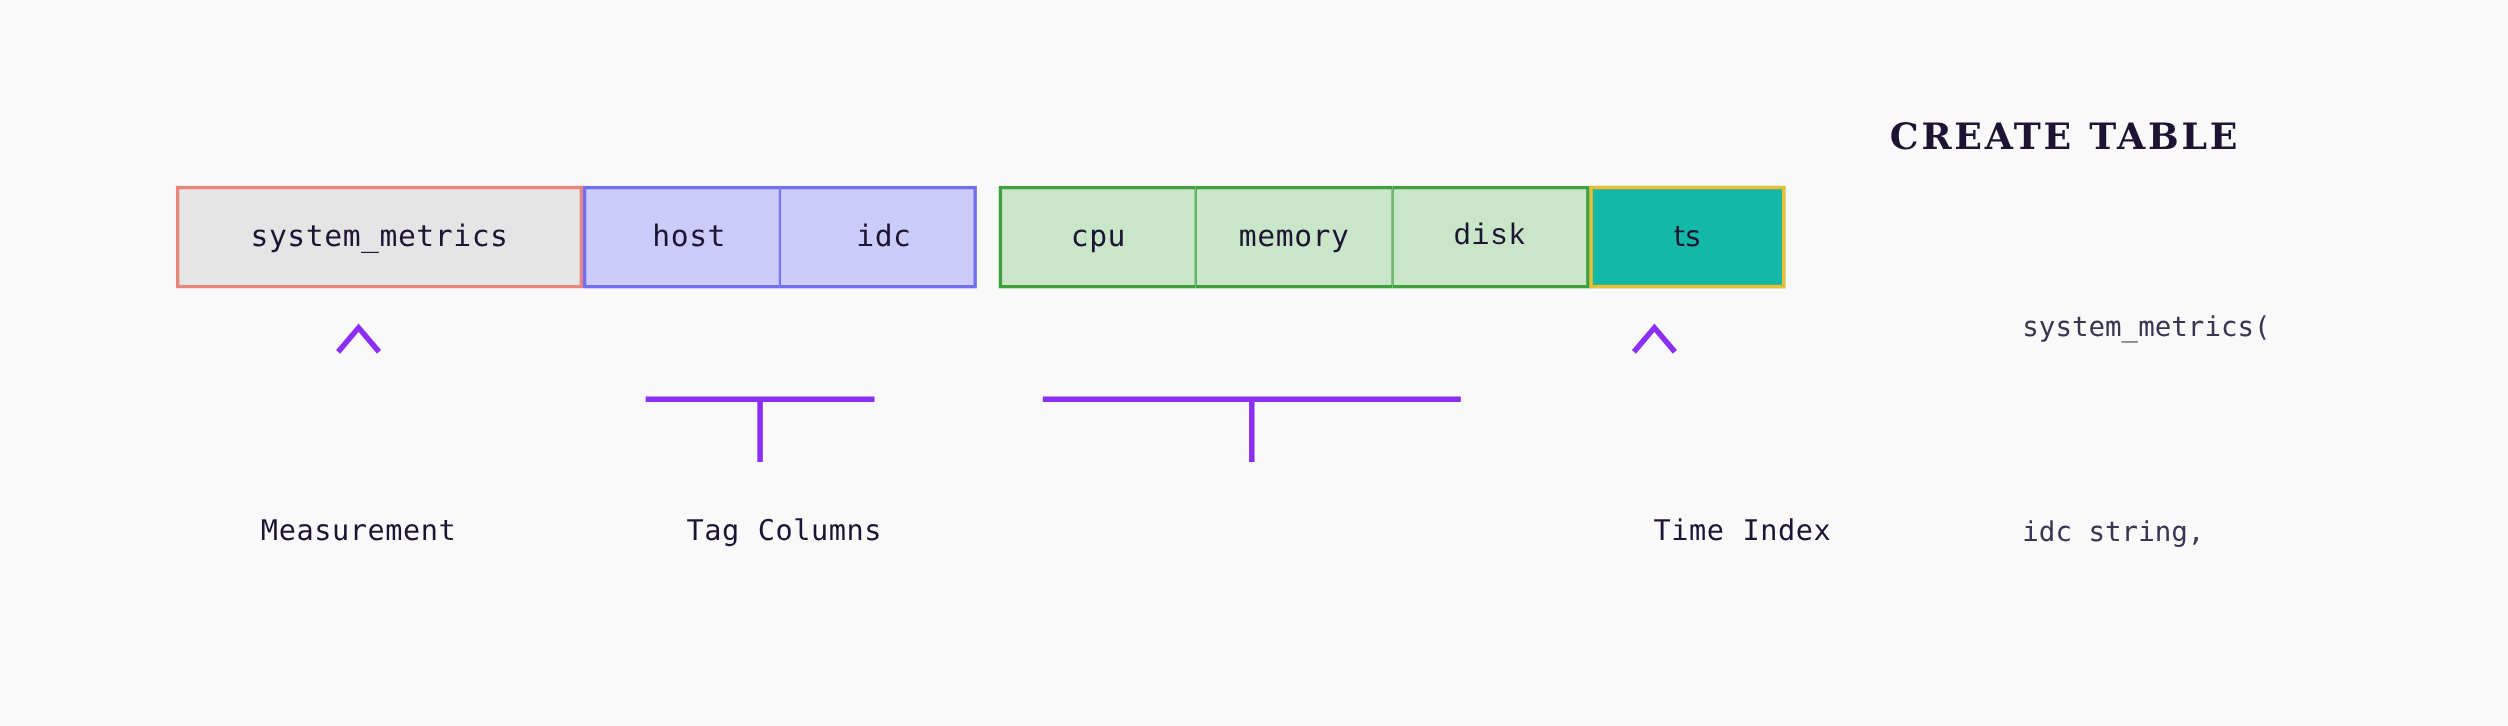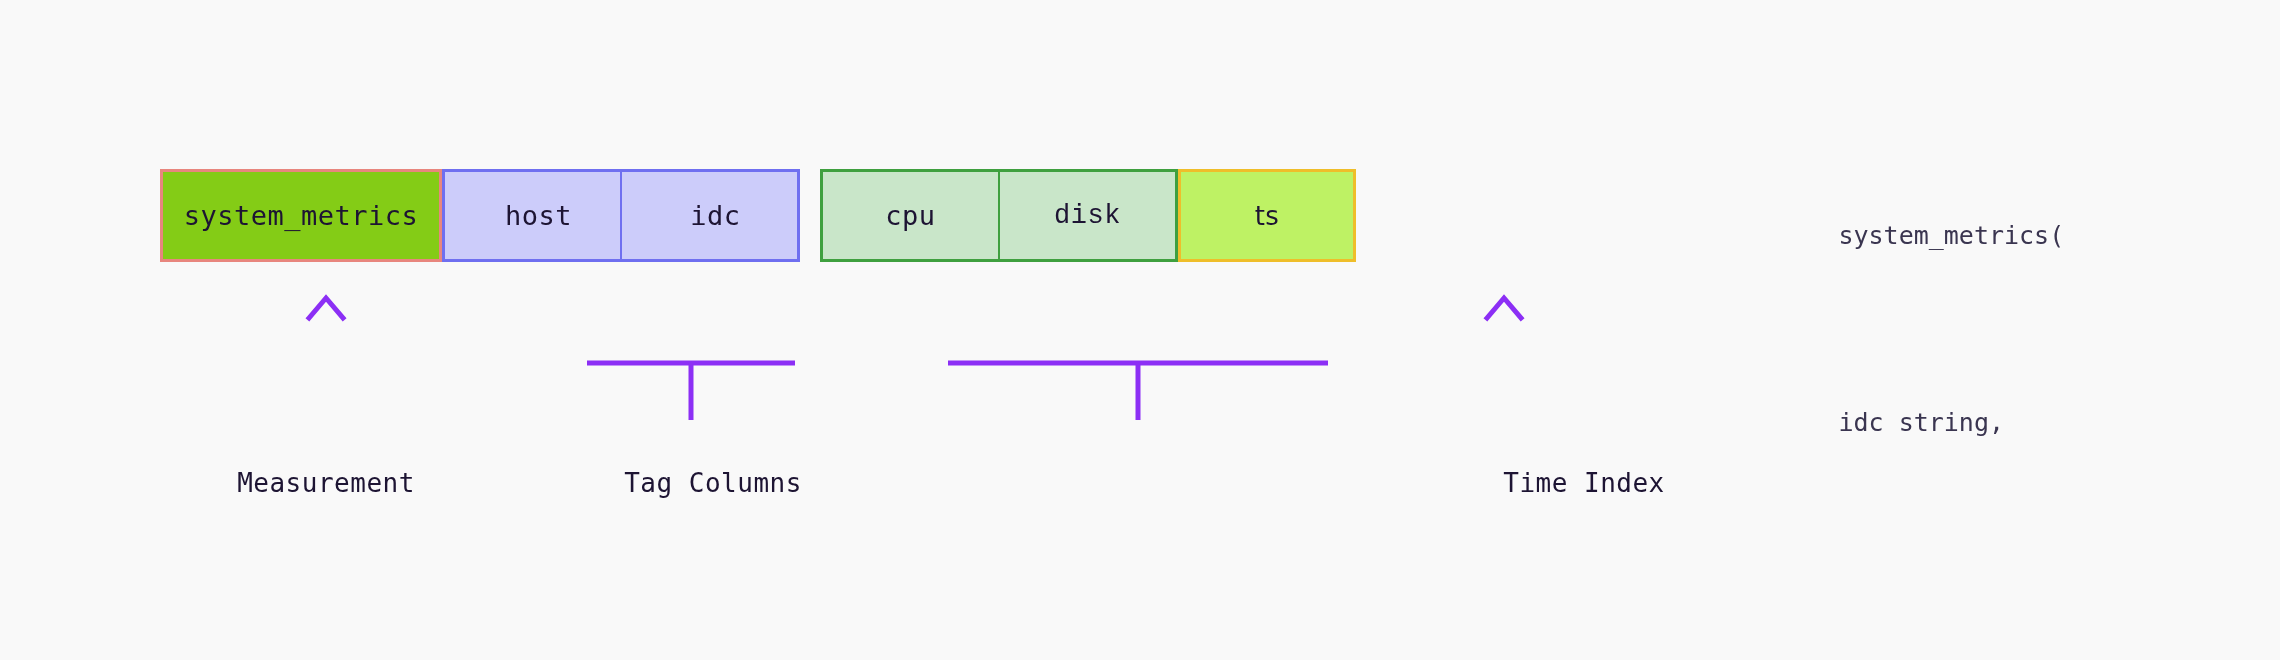--- a/index.html
+++ b/index.html
@@ -34,22 +34,22 @@
     align-items: center;
     justify-content: center;
     font-family: "DejaVu Sans Mono", monospace;
     font-size: 27px;
     color: #1d1433;
     letter-spacing: 0.5px;
     border-style: solid;
     border-width: 3px;
   }
   .col.measurement {
-    width: 282px;
-    background: #84cc16;
+    width: 370px;
+    background: #e5e5e5;
     border-color: #e8867e;
   }
   .col.tag {
     width: 179px;
     background: #ccccfa;
     border-color: #6f6ff0;
     border-left-width: 1.5px;
     border-right-width: 1.5px;
     padding-left: 12px;
   }
@@ -59,21 +59,21 @@
     width: 179px;
     background: #c9e6c9;
     border-color: #3fa03f;
     border-left-width: 1.5px;
     border-right-width: 1.5px;
   }
   .col.field.first { border-left-width: 3px; margin-left: 20px; }
   .col.field.last  { border-right-width: 3px; font-family: Liberation Mono, monospace; }
   .col.time {
     width: 178px;
-    background: #bef264;
+    background: #14b8a6;
     border-color: #efbe2a;
   }
   .col.time .cell-text { font-family: "DejaVu Sans", sans-serif; font-size: 26px; }
 
   
   .connector {
     position: absolute;
   }
 
   
@@ -131,20 +131,23 @@
 
     <div class="col tag first">
       <span class="cell-text">host</span>
     </div>
     <div class="col tag last">
       <span class="cell-text">idc</span>
     </div>
 
     <div class="col field first">
       <span class="cell-text">cpu</span>
+    </div>
+    <div class="col field">
+      <span class="cell-text">memory</span>
     </div>
     <div class="col field last">
       <span class="cell-text">disk</span>
     </div>
 
     <div class="col time">
       <span class="cell-text">ts</span>
     </div>
   </div>
 
@@ -184,20 +187,21 @@
   <svg class="connector" style="left:1474px; top:288px;" width="60" height="130" viewBox="0 0 60 130">
     <line x1="30" y1="128" x2="30" y2="12" stroke="url(#gradUp)" stroke-width="5"></line>
     <polyline points="13,30 30,10 47,30" fill="none" stroke="#8c2ff5" stroke-width="5" stroke-linecap="square"></polyline>
   </svg>
 
   <div class="ann-label" style="left:326px;">Measurement</div>
   <div class="ann-label" style="left:713px;">Tag Columns</div>
   <div class="ann-label" style="left:1584px;">Time Index</div>
 
   <div id="code-panel">
+    <div id="code-title">CREATE TABLE</div>
     <div id="code-body">
       <div class="code-line">
         <span>system_metrics(</span><span class="kw"></span>
       </div>
       <div class="code-line">
         <span>idc string,</span><span class="kw"></span>
       </div>
       
       
       

